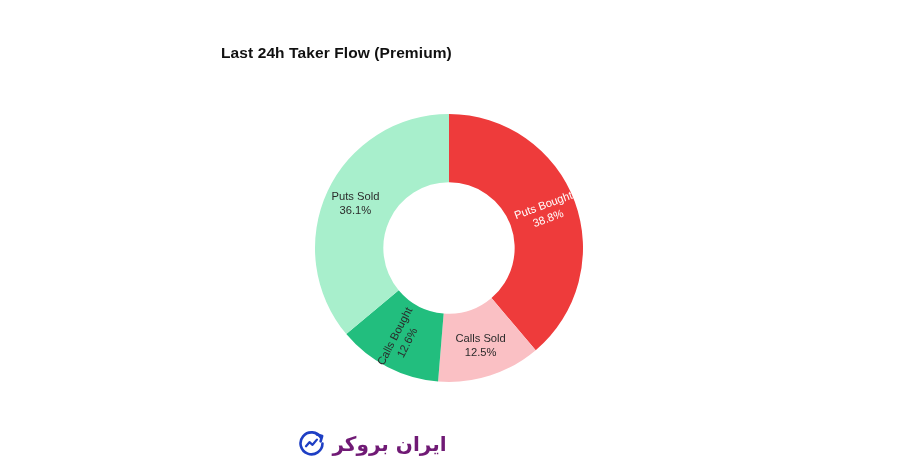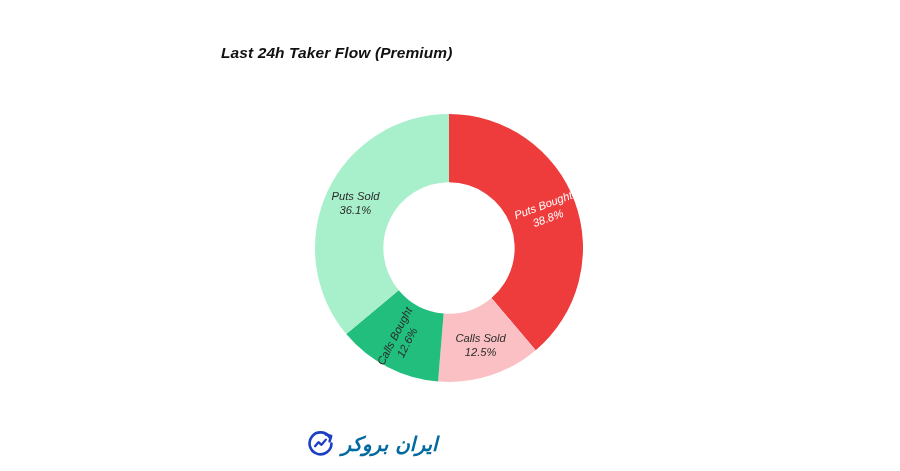--- a/index.html
+++ b/index.html
@@ -12,21 +12,20 @@
     background: #ffffff;
     font-family: "Liberation Sans", sans-serif;
     overflow: hidden;
     position: relative;
   }
   #page {
     position: relative;
     width: 745px;
     height: 471px;
     background: #ffffff;
-    font-style: italic;
   }
   .chart-title {
     position: absolute;
     left: 221px;
     top: 44px;
     font-size: 15.5px;
     font-weight: bold;
     color: #111111;
     letter-spacing: 0.1px;
     white-space: nowrap;
@@ -58,21 +57,21 @@
     display: flex;
     align-items: center;
     justify-content: center;
     gap: 7px;
     direction: rtl;
   }
   .logo-text {
     font-family: "DejaVu Sans", sans-serif;
     font-size: 20px;
     font-weight: bold;
-    color: #0369a1;
+    color: #701a75;
     letter-spacing: -0.5px;
     line-height: 1;
     white-space: nowrap;
   }
   .logo-mark {
     width: 27px;
     height: 27px;
     flex: 0 0 auto;
   }
 </style>

